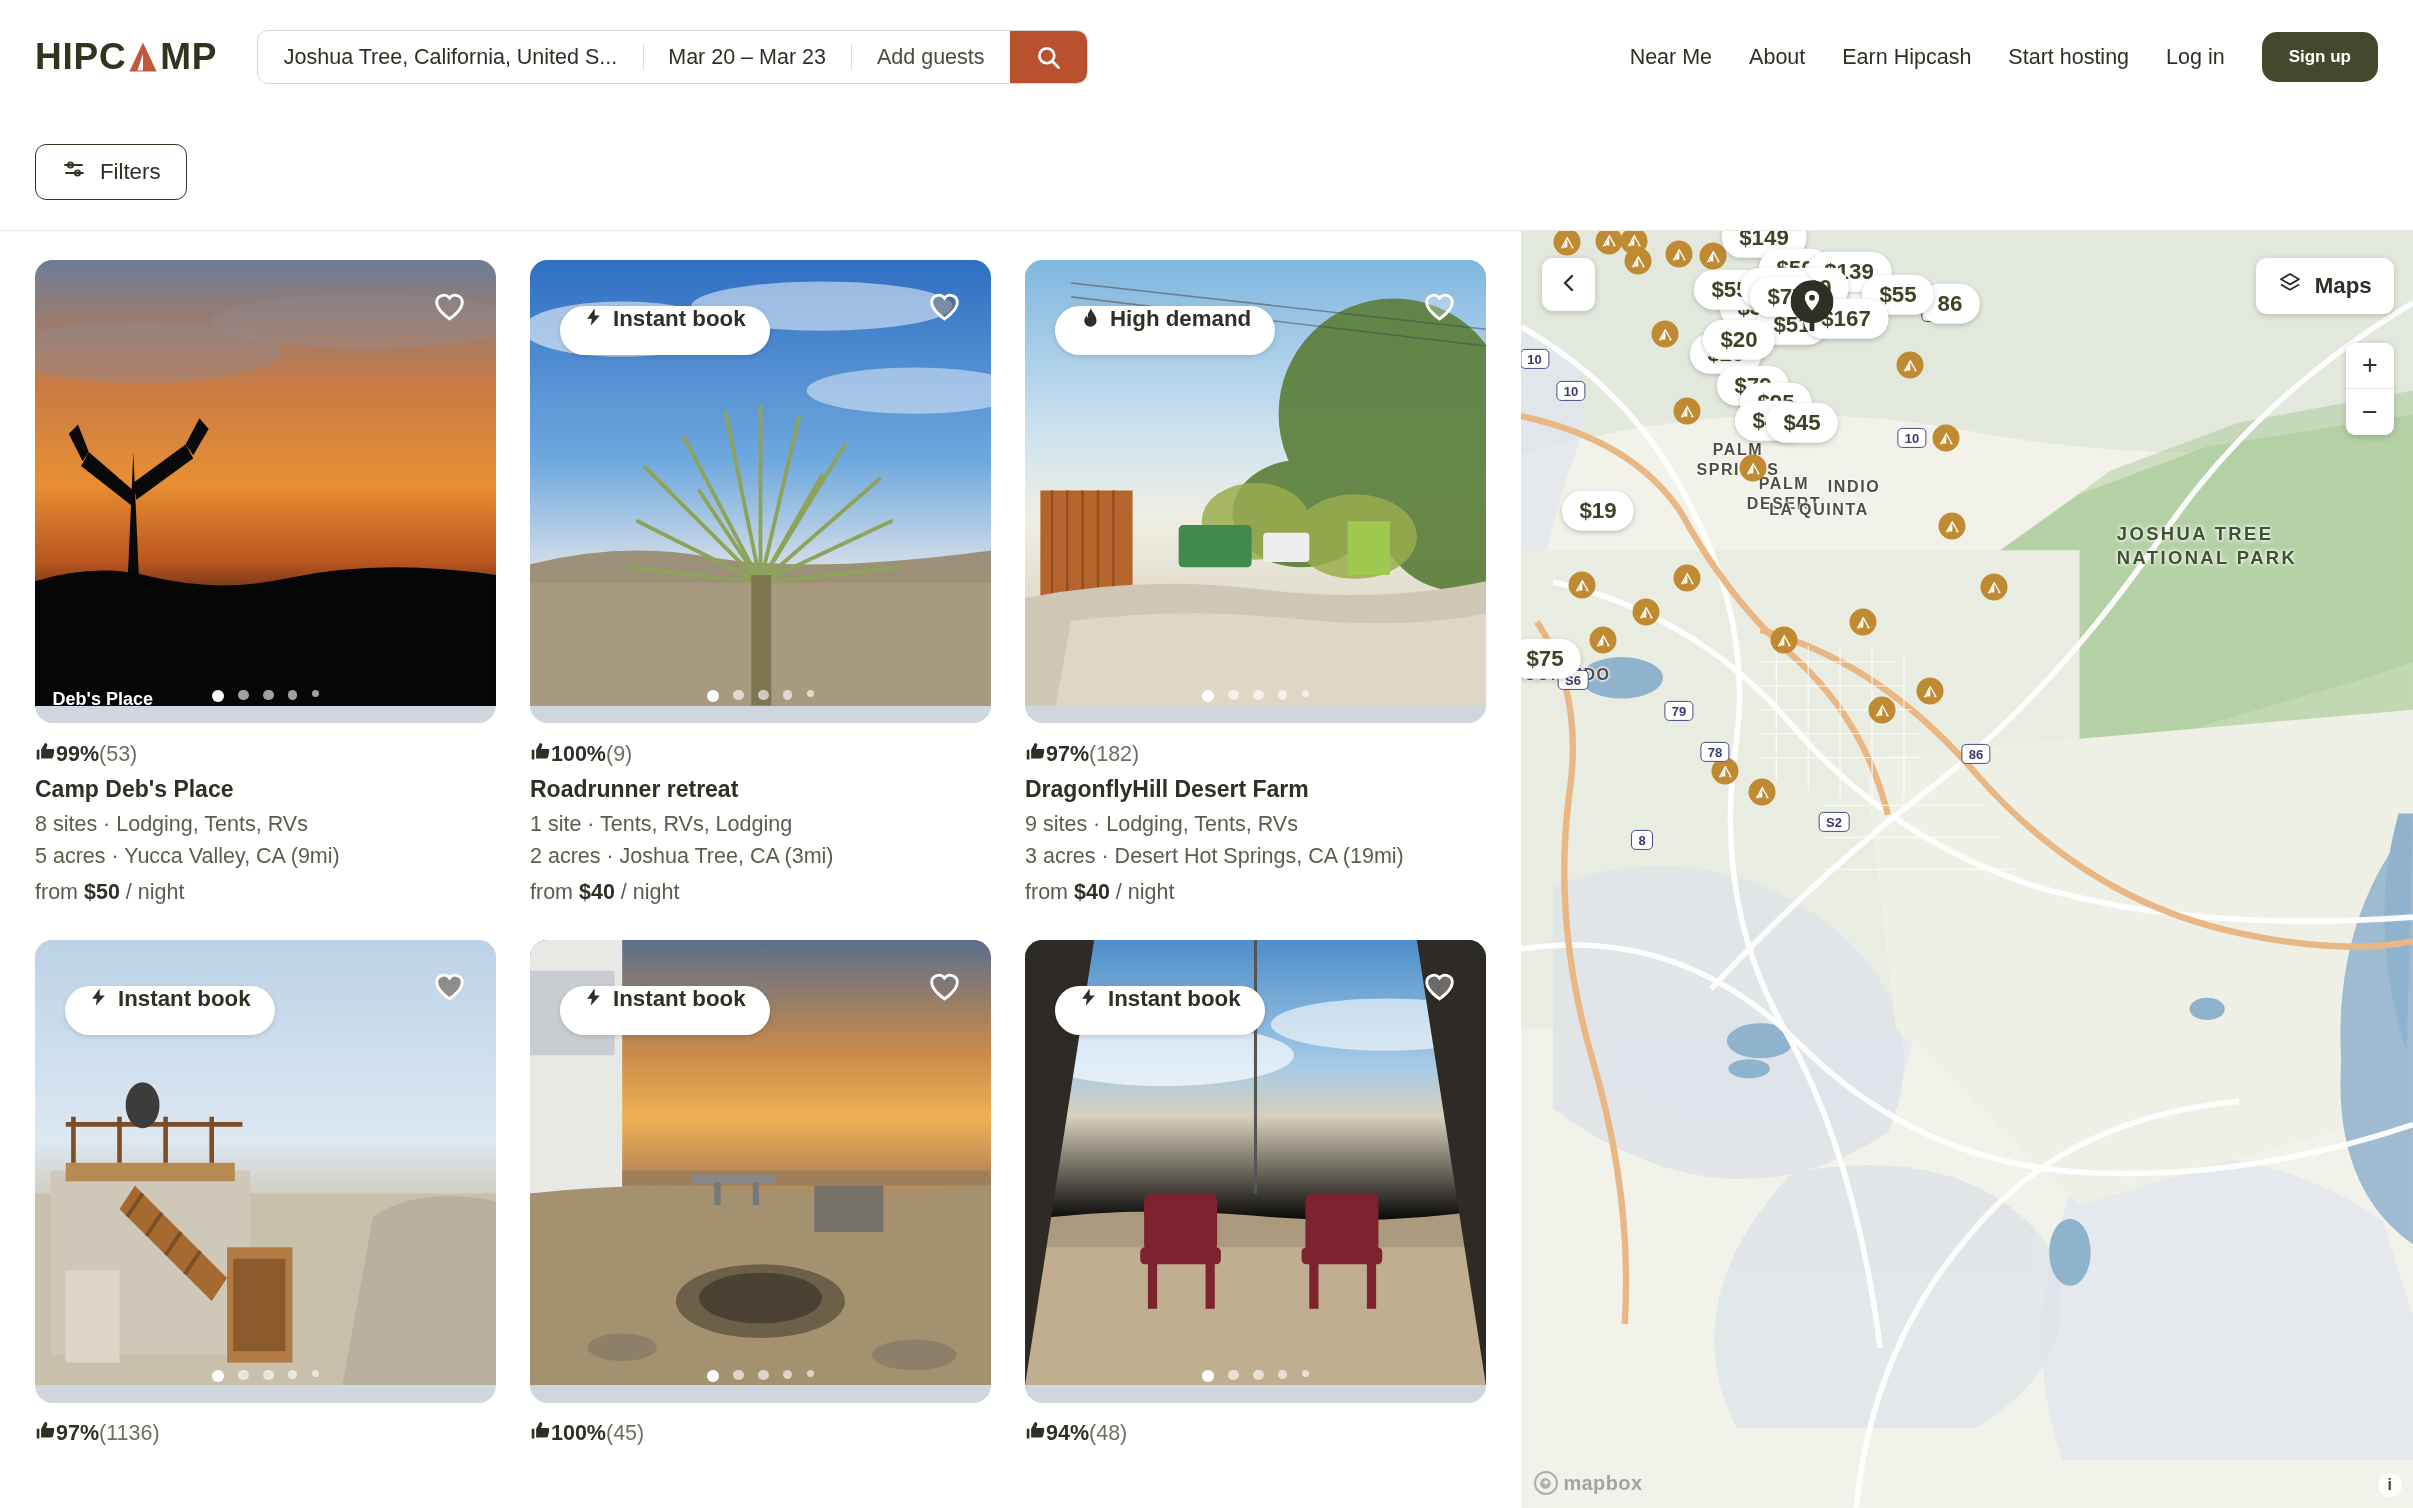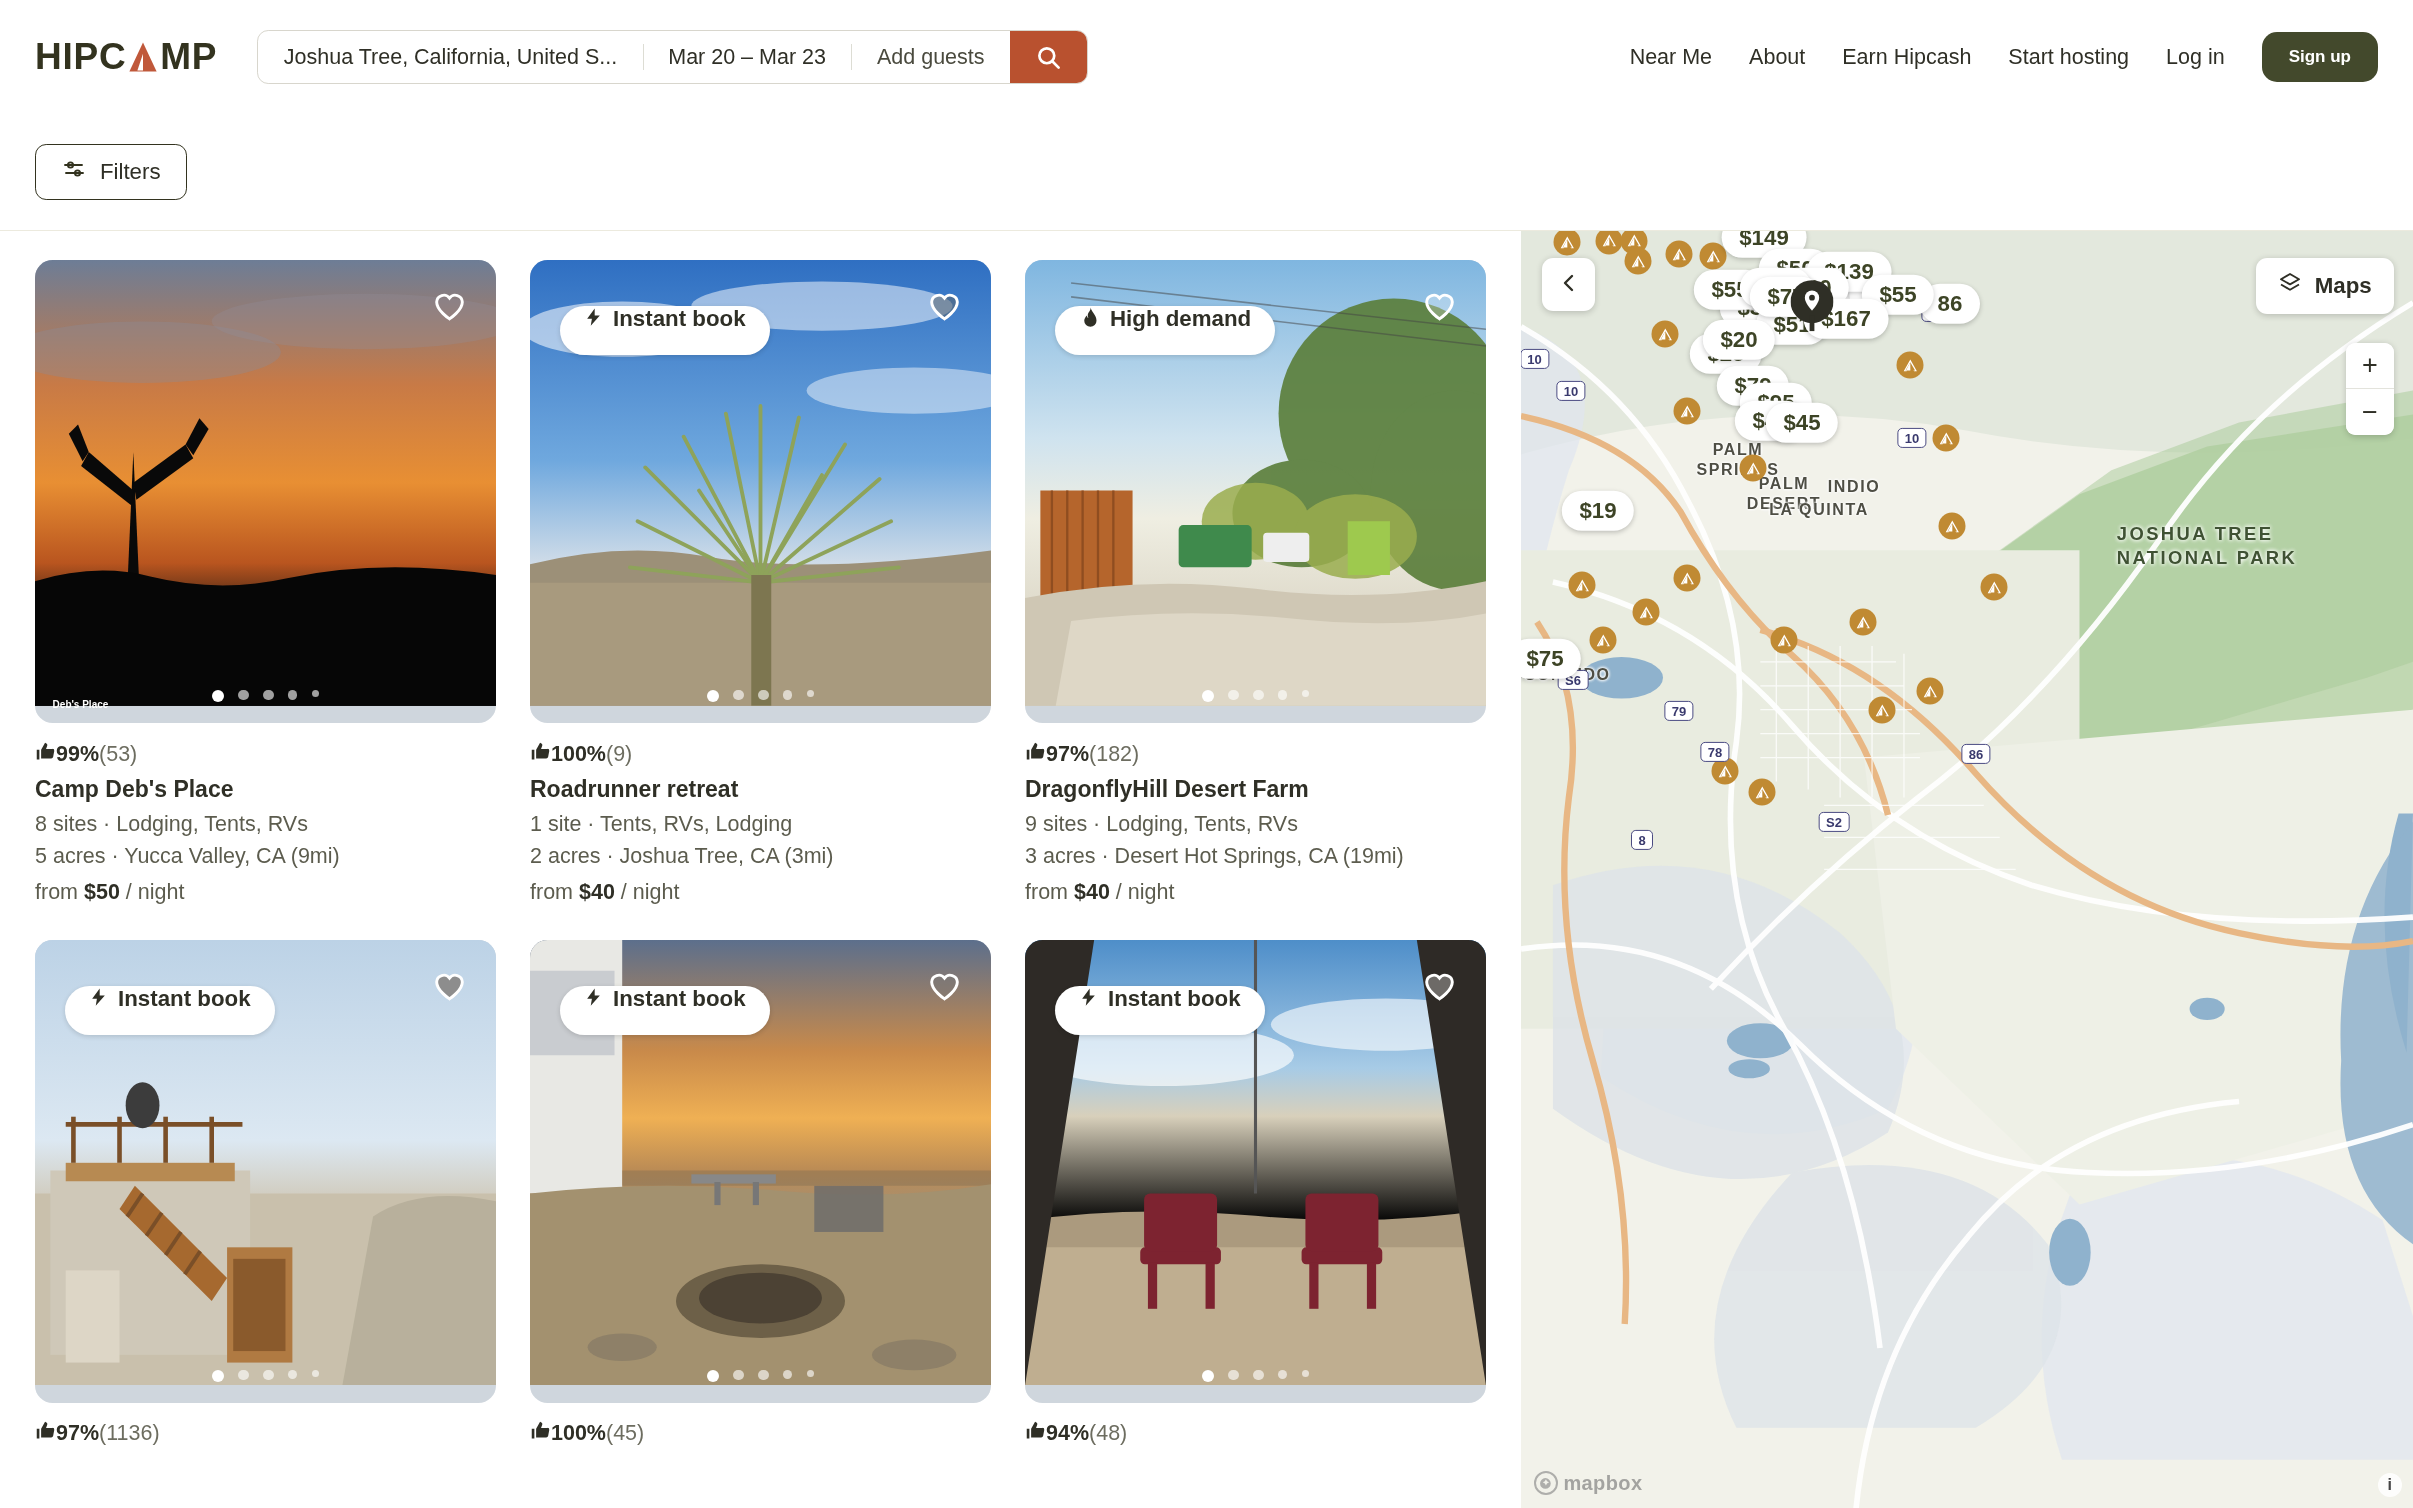--- a/index.html
+++ b/index.html
@@ -185,21 +185,21 @@
     gap: 14.4px;
   }
   .dot { width: 10.4px; height: 10.4px; border-radius: 50%; background: rgba(255,255,255,.62); }
   .dot.active { background: #fff; width: 12px; height: 12px; }
   .dot.s1 { width: 9.6px; height: 9.6px; }
   .dot.s2 { width: 7.2px; height: 7.2px; }
 
   .img-caption {
     position: absolute;
     bottom: 12.8px; left: 17.6px;
-    font-size: 10px;
+    font-size: 18px;
     font-weight: 700;
     color: #fff;
   }
 
   .card-meta { padding-top: 17.6px; }
   .rating {
     display: flex; align-items: center; 
     font-size: 21.5px; font-weight: 700; color: #2f2f26;
     margin-bottom: 8px;
   }

